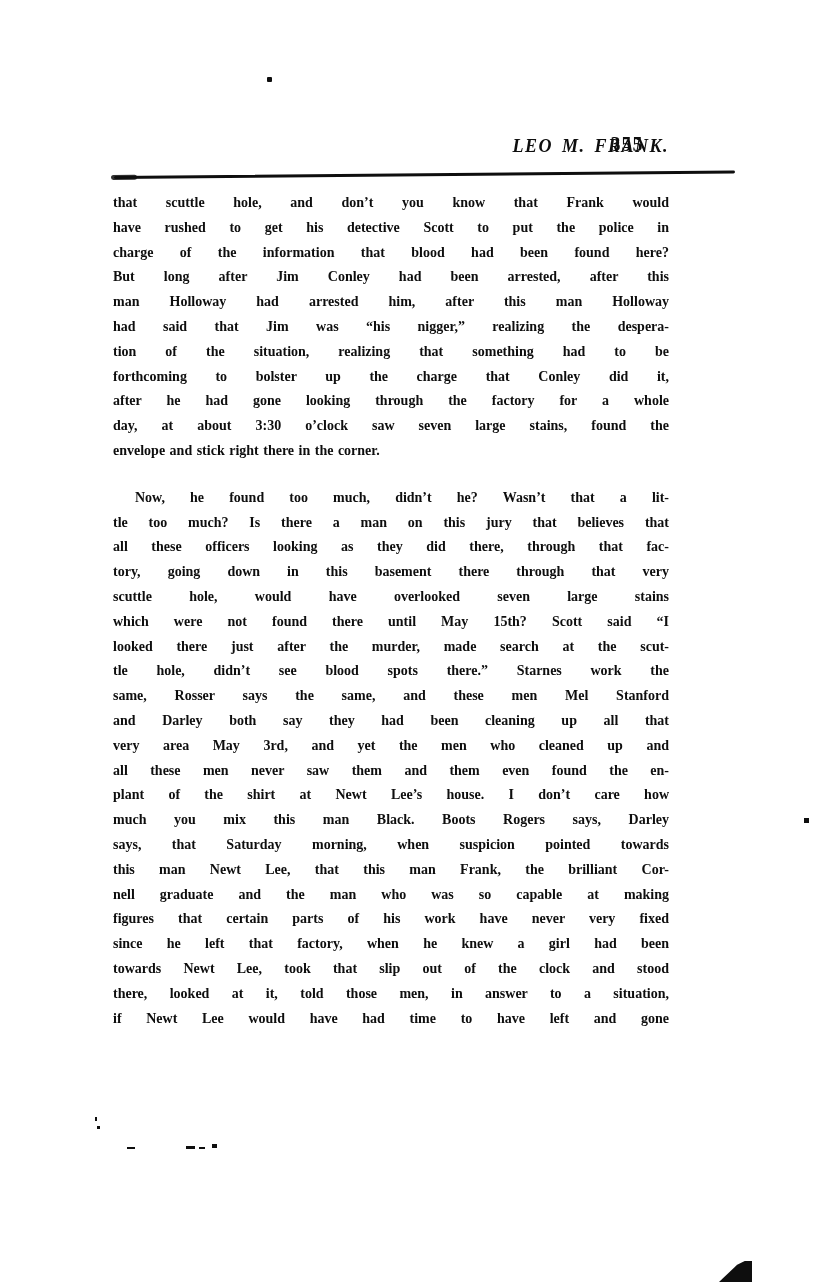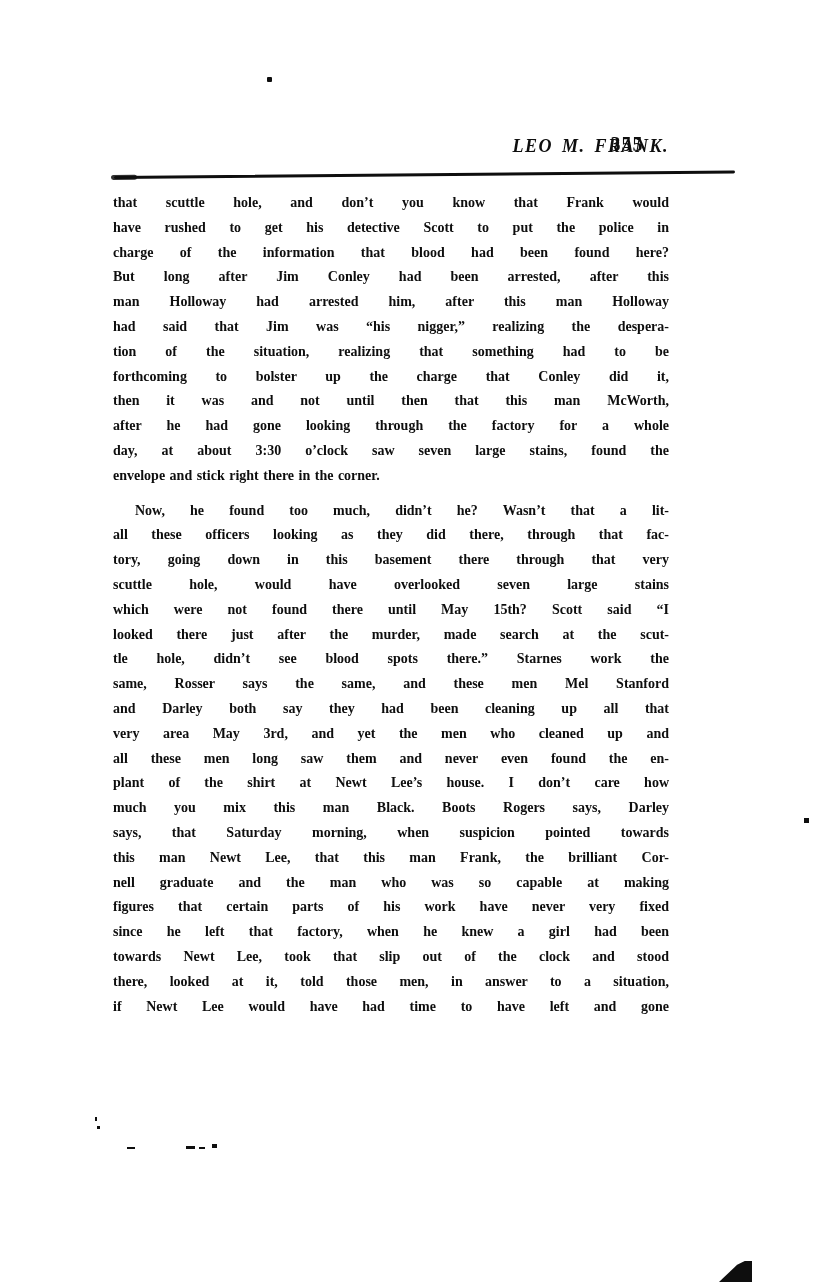--- a/index.html
+++ b/index.html
@@ -64,21 +64,21 @@
   .body-text {
     position: absolute;
     top: 191px;
     left: 113px;
     width: 556px;
     font-size: 14px;
     font-weight: bold;
     line-height: 24.8px;
     word-spacing: 1px;
   }
-  .para + .para { margin-top: 10px; }
+  .para + .para { margin-top: 22px; }
   .line {
     text-align: justify;
     text-align-last: justify;
   }
   .line.short { text-align-last: left; }
   .line.indent { text-indent: 22px; }
   
   .artifact { position: absolute; background: var(--ink); }
   .speck-top        { left: 267px; top: 77px;  width: 5px;  height: 5px; border-radius: 1px; }
   .speck-right      { left: 804px; top: 818px; width: 5px;  height: 5px; }
@@ -107,37 +107,37 @@
   <div class="body-text">
       <div class="para">
         <div class="line">that scuttle hole, and don’t you know that Frank would</div>
         <div class="line">have rushed to get his detective Scott to put the police in</div>
         <div class="line">charge of the information that blood had been found here?</div>
         <div class="line">But long after Jim Conley had been arrested, after this</div>
         <div class="line">man Holloway had arrested him, after this man Holloway</div>
         <div class="line">had said that Jim was “his nigger,” realizing the despera-</div>
         <div class="line">tion of the situation, realizing that something had to be</div>
         <div class="line">forthcoming to bolster up the charge that Conley did it,</div>
-        <div class="line">then it was and not until then that this man McWorth,</div>
         <div class="line">after he had gone looking through the factory for a whole</div>
         <div class="line">day, at about 3:30 o’clock saw seven large stains, found the</div>
         <div class="line short">envelope and stick right there in the corner.</div>
       </div>
       <div class="para">
         <div class="line indent">Now, he found too much, didn’t he? Wasn’t that a lit-</div>
+        <div class="line">tle too much? Is there a man on this jury that believes that</div>
         <div class="line">all these officers looking as they did there, through that fac-</div>
         <div class="line">tory, going down in this basement there through that very</div>
         <div class="line">scuttle hole, would have overlooked seven large stains</div>
         <div class="line">which were not found there until May 15th? Scott said “I</div>
         <div class="line">looked there just after the murder, made search at the scut-</div>
         <div class="line">tle hole, didn’t see blood spots there.” Starnes work the</div>
         <div class="line">same, Rosser says the same, and these men Mel Stanford</div>
         <div class="line">and Darley both say they had been cleaning up all that</div>
         <div class="line">very area May 3rd, and yet the men who cleaned up and</div>
-        <div class="line">all these men long saw them and never even found the en-</div>
+        <div class="line">all these men never saw them and them even found the en-</div>
         <div class="line">plant of the shirt at Newt Lee’s house. I don’t care how</div>
         <div class="line">much you mix this man Black. Boots Rogers says, Darley</div>
         <div class="line">says, that Saturday morning, when suspicion pointed towards</div>
         <div class="line">this man Newt Lee, that this man Frank, the brilliant Cor-</div>
         <div class="line">nell graduate and the man who was so capable at making</div>
         <div class="line">figures that certain parts of his work have never very fixed</div>
         <div class="line">since he left that factory, when he knew a girl had been</div>
         <div class="line">towards Newt Lee, took that slip out of the clock and stood</div>
         <div class="line">there, looked at it, told those men, in answer to a situation,</div>
         <div class="line">if Newt Lee would have had time to have left and gone</div>

